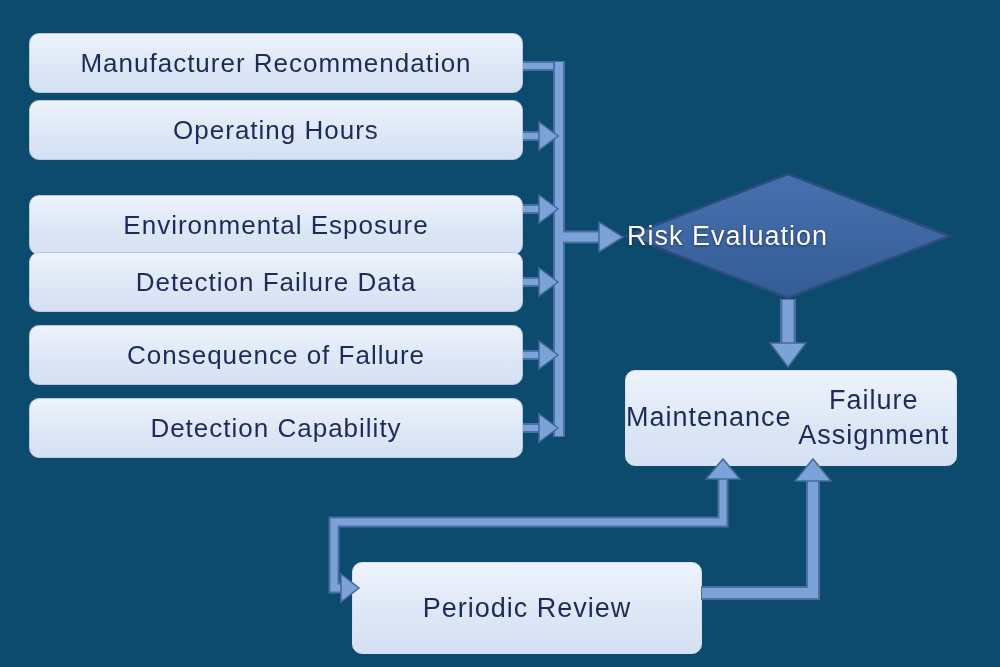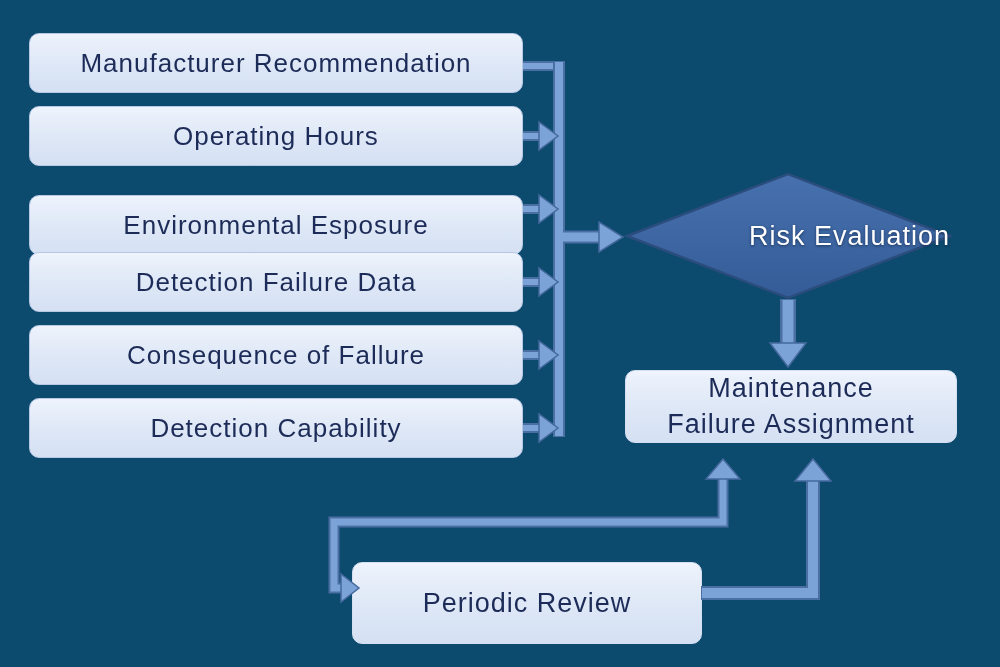--- a/index.html
+++ b/index.html
@@ -21,49 +21,49 @@
     align-items: center;
     justify-content: center;
     color: #1c2b57;
     font-size: 26px;
     letter-spacing: 1px;
     text-align: center;
     z-index: 1;
   }
   .input-node { left: 29px; width: 494px; height: 60px; }
   .assign-node {
-    left: 625px; top: 370px; width: 332px; height: 73px;
-    flex-direction: column; font-size: 27px; line-height: 1.3;
+    left: 625px; top: 370px; width: 332px; height: 96px;
+    flex-direction: row; font-size: 27px; line-height: 1.3;
     border-color: #d4e0f2;
   }
   .review-node {
-    left: 352px; top: 562px; width: 350px; height: 82px;
+    left: 352px; top: 562px; width: 350px; height: 92px;
     font-size: 27px; border-color: #d4e0f2;
   }
   .connectors {
     position: absolute; left: 0; top: 0; width: 1000px; height: 667px;
     z-index: 2; pointer-events: none;
   }
   .diamond-label {
     position: absolute; left: 627px; top: 174px; width: 323px; height: 124px;
-    display: flex; align-items: center; justify-content: flex-end;
+    display: flex; align-items: center; justify-content: flex-start;
     color: #ffffff; font-size: 27px; letter-spacing: 1px;
     text-shadow: 0 1px 3px rgba(15, 35, 70, 0.75);
     z-index: 3;
   }
 </style>
 </head>
 <body>
 
 <div class="stage">
 
   <div class="node input-node" style="top:33px">
     <span>Manufacturer Recommendation</span>
   </div>
-  <div class="node input-node" style="top:106px">
+  <div class="node input-node" style="top:100px">
     <span>Operating Hours</span>
   </div>
   <div class="node input-node" style="top:195px">
     <span>Environmental Esposure</span>
   </div>
   <div class="node input-node" style="top:252px">
     <span>Detection Failure Data</span>
   </div>
   <div class="node input-node" style="top:325px">
     <span>Consequence of Fallure</span>

